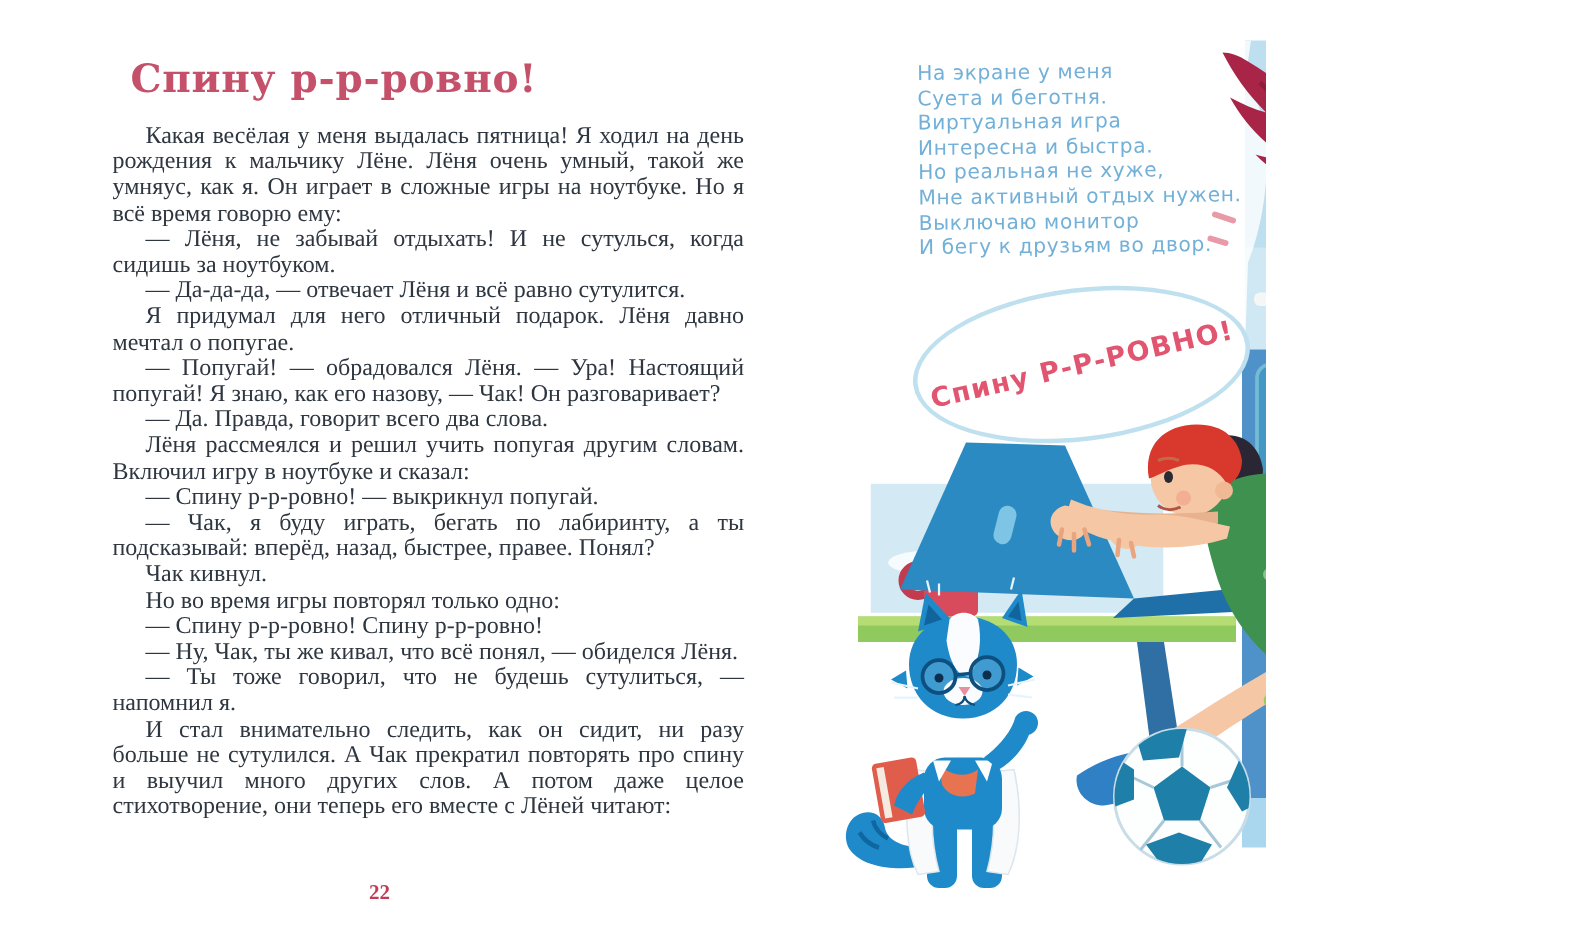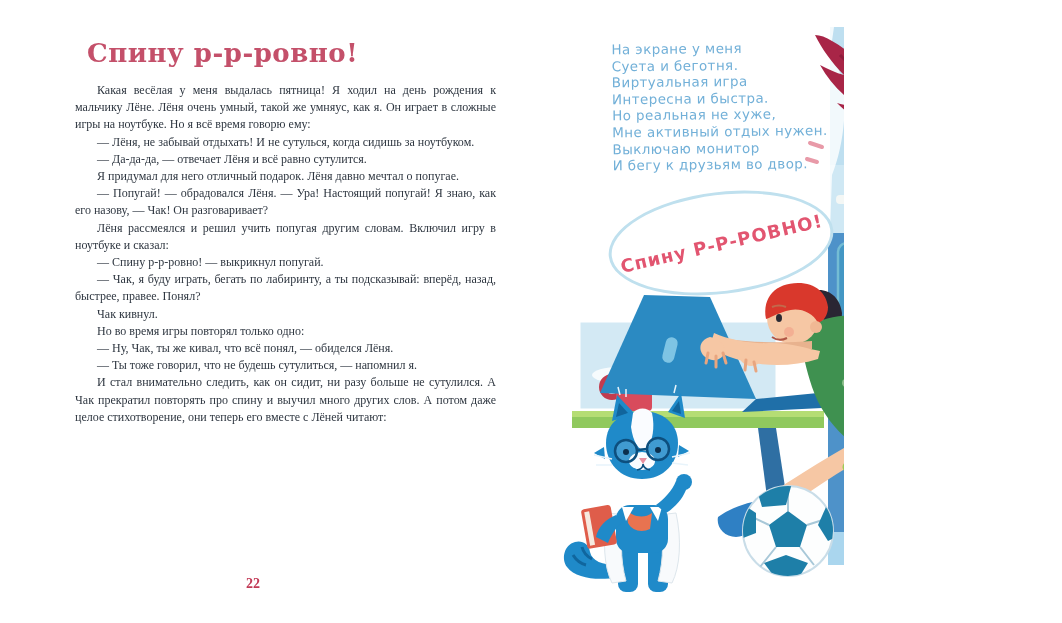--- a/index.html
+++ b/index.html
@@ -10,25 +10,25 @@
   
   .left-page{position:absolute;left:75px;top:38px;width:421px;}
   .story-title{
     margin:0 0 14px 12px;
     font-family:"DejaVu Serif",serif;
     font-weight:bold;font-size:26px;line-height:30px;
     color:var(--title-red,#c4506a);letter-spacing:.5px;
   }
   .body-text p{
     margin:0;text-indent:22px;text-align:justify;
-    font-size:12px;line-height:17.2px;
+    font-size:16px;line-height:17.2px;
     color:var(--body-text,#2e3640);
   }
   .page-number{
-    position:absolute;left:75px;top:576px;width:356px;text-align:center;
+    position:absolute;left:75px;top:588px;width:356px;text-align:center;
     font-size:14px;font-weight:bold;color:var(--page-number-red,#c23a56);
   }
   
   .poem{
     position:absolute;left:612px;top:40px;width:250px;
     font-family:"DejaVu Sans",sans-serif;font-size:13.5px;line-height:16.6px;
     color:var(--poem-blue,#72b0d8);letter-spacing:.4px;transform:rotate(-.6deg);
   }
   .speech-bubble{
     position:absolute;left:608px;top:192px;width:220px;height:96px;
@@ -61,25 +61,27 @@
 
   <div class="left-page">
     <h1 class="story-title">Спину р-р-ровно!</h1>
     <div class="body-text">
 
     <p>Какая весёлая у меня выдалась пятница! Я ходил на день рождения к мальчику Лёне. Лёня очень умный, такой же умняус, как я. Он играет в сложные игры на ноутбуке. Но я всё время говорю ему:</p>
         <p>— Лёня, не забывай отдыхать! И не сутулься, когда сидишь за ноутбуком.</p>
         <p>— Да-да-да, — отвечает Лёня и всё равно сутулится.</p>
         <p>Я придумал для него отличный подарок. Лёня давно мечтал о попугае.</p>
         <p>— Попугай! — обрадовался Лёня. — Ура! Настоящий попугай! Я знаю, как его назову, — Чак! Он разговаривает?</p>
+        <p>— Да. Правда, говорит всего два слова.</p>
         <p>Лёня рассмеялся и решил учить попугая другим словам. Включил игру в ноутбуке и сказал:</p>
         <p>— Спину р-р-ровно! — выкрикнул попугай.</p>
         <p>— Чак, я буду играть, бегать по лабиринту, а ты подсказывай: вперёд, назад, быстрее, правее. Понял?</p>
         <p>Чак кивнул.</p>
         <p>Но во время игры повторял только одно:</p>
+        <p>— Спину р-р-ровно! Спину р-р-ровно!</p>
         <p>— Ну, Чак, ты же кивал, что всё понял, — обиделся Лёня.</p>
         <p>— Ты тоже говорил, что не будешь сутулиться, — напомнил я.</p>
         <p>И стал внимательно следить, как он сидит, ни разу больше не сутулился. А Чак прекратил повторять про спину и выучил много других слов. А потом даже целое стихотворение, они теперь его вместе с Лёней читают:</p>
       </div>
   </div>
   <div class="page-number">22</div>
 
   <div class="poem">
 
   <div class="poem-line">На экране у меня</div>

